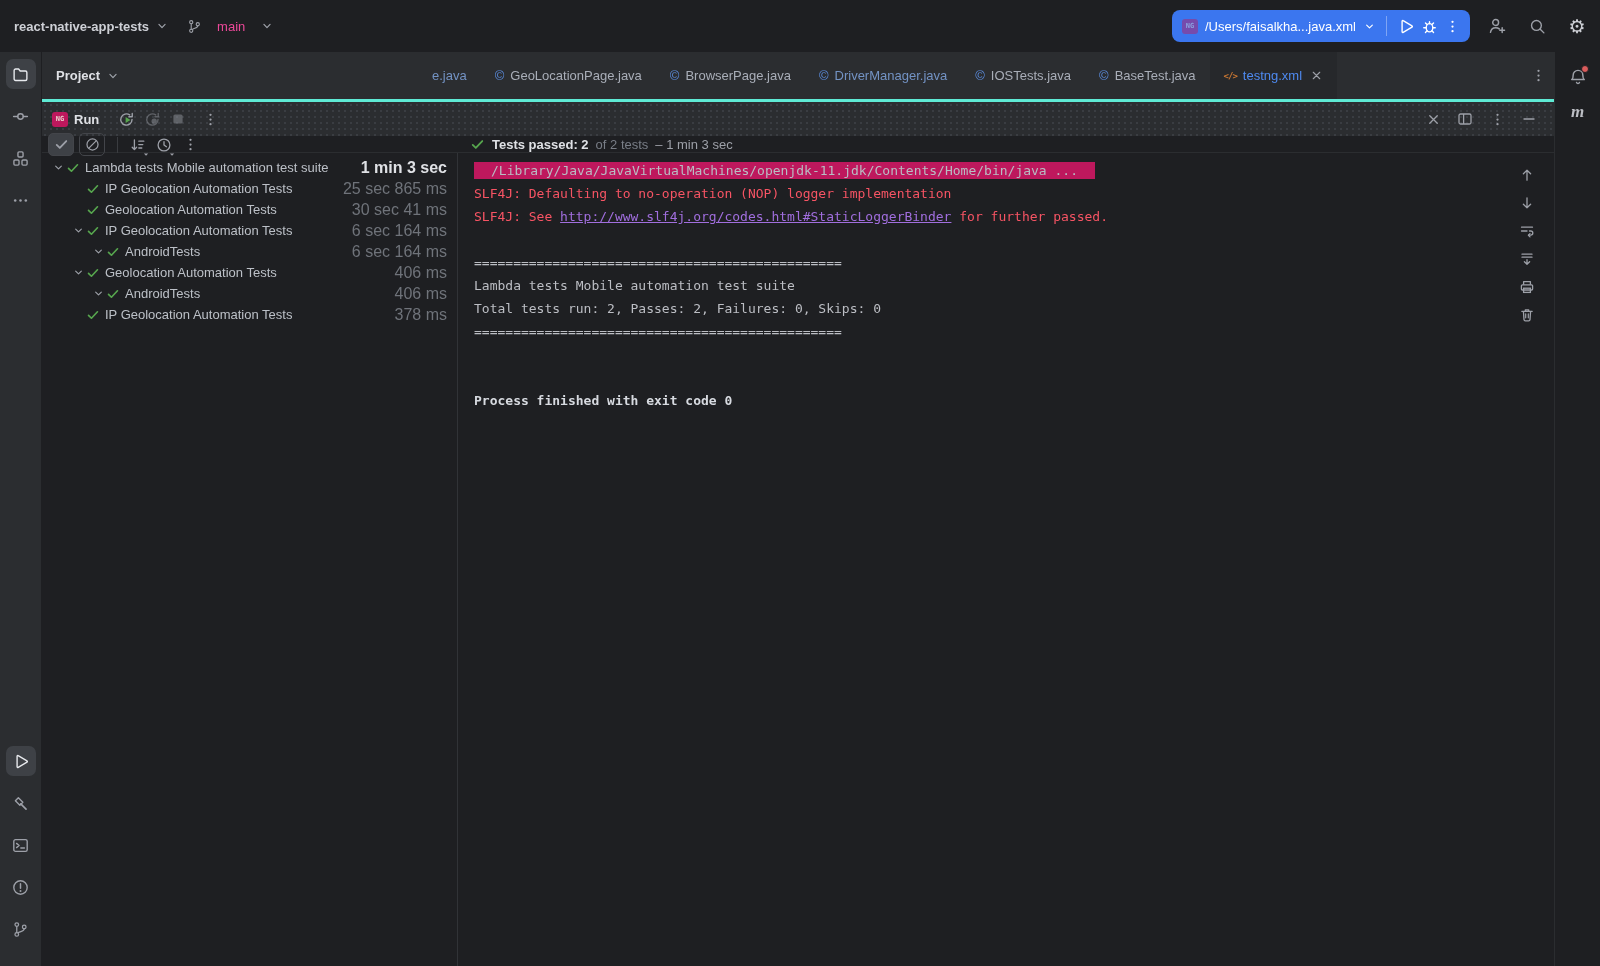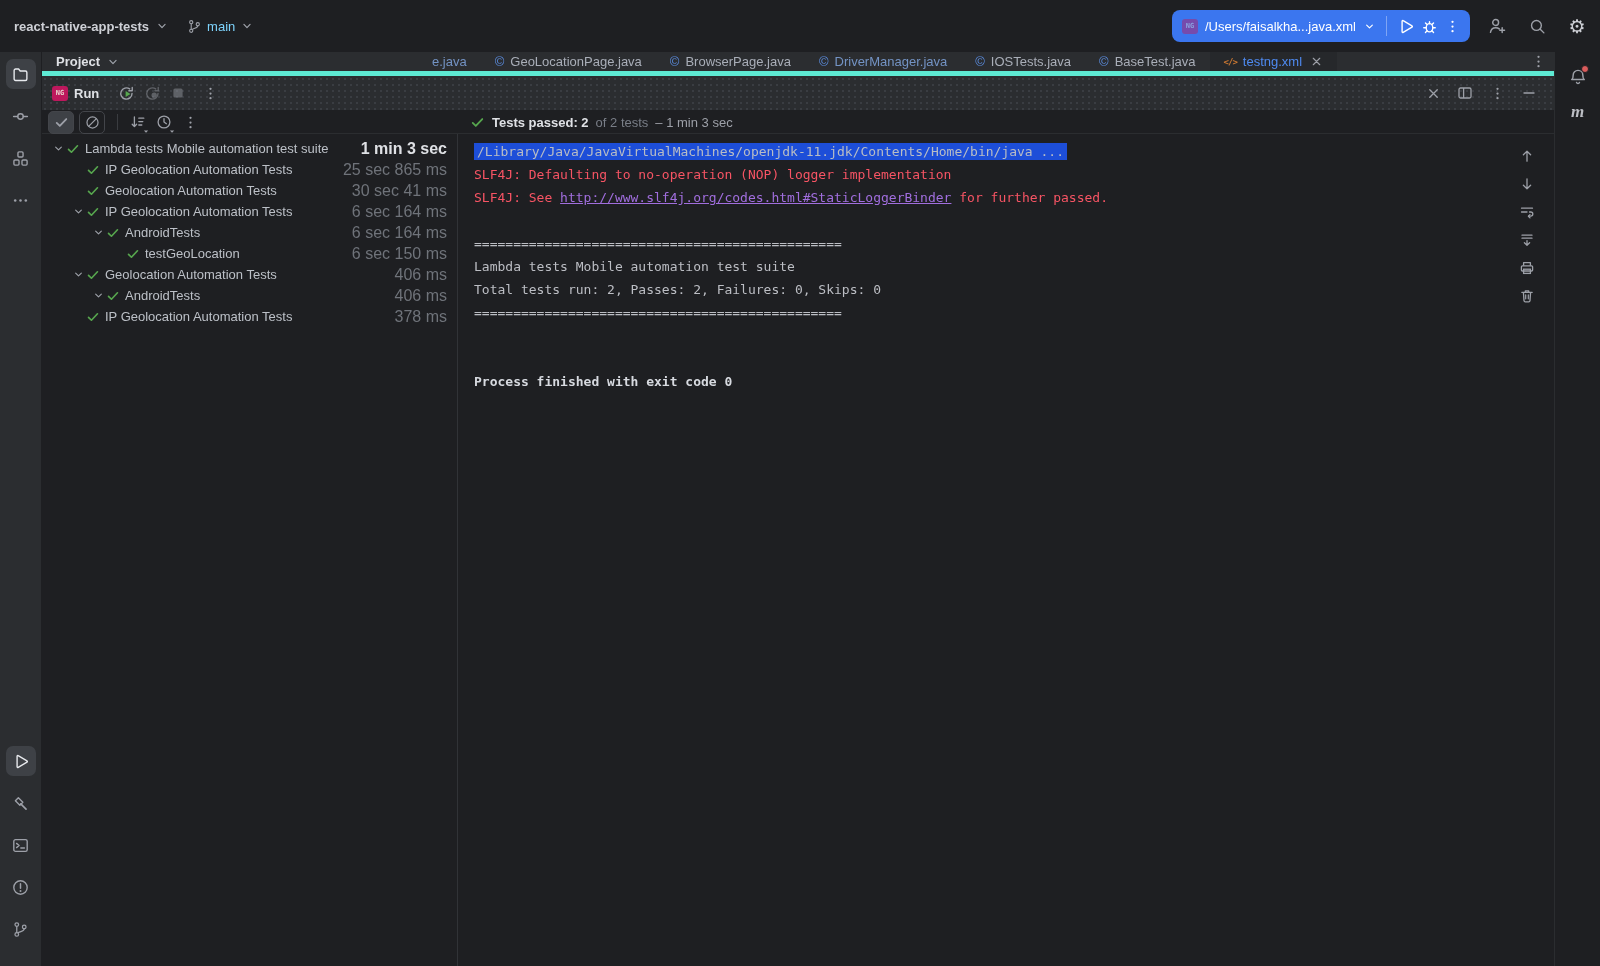--- a/index.html
+++ b/index.html
@@ -17,21 +17,21 @@
   .icon { display:inline-flex; align-items:center; justify-content:center; color:#9DA0A8; flex:none; }
   .icon svg { display:block; }
   .dim { opacity:.45; }
 
   
   .topbar { height:52px; flex:none; display:flex; align-items:center; justify-content:space-between;
             background:#1E1F22; padding:0 10px 0 14px; }
   .topbar-left { display:flex; align-items:center; gap:18px; }
   .widget-group { display:flex; align-items:center; gap:6px; color:#CED0D6; cursor:pointer; }
   .widget-group .label { font-weight:600; }
-  .branch-group { display:flex; align-items:center; gap:5px; color:#7dd3fc; cursor:pointer;text-align:right; }
+  .branch-group { display:flex; align-items:center; gap:15px; color:#ec4899; cursor:pointer;text-align:right; }
   .topbar-right { display:flex; align-items:center; gap:14px; }
   .run-widget { display:flex; align-items:center; gap:7px; background:var(--accent,#3B76EF);
                 border-radius:8px; height:32px; padding:0 10px; color:#FFFFFF; }
   .run-widget .cfg-text { color:#FFFFFF; max-width:215px; white-space:nowrap; }
   .run-widget .sep { width:1px; height:20px; background:rgba(255,255,255,.35); margin:0 3px; }
   .run-widget .icon { color:#fff; }
   .ng-badge { width:16px; height:15px; border-radius:3px; background:#be185d; color:#E8D6CE;
               font:700 7px "DejaVu Sans Mono", monospace; display:flex; align-items:center; justify-content:center; }
   .gear-glyph { font-size:19px; color:#CED0D6; line-height:1; }
 
@@ -43,21 +43,21 @@
                   align-items:center; padding:7px 0 10px; border-right:1px solid #1E1F22; }
   .ab-btn { width:30px; height:30px; border-radius:7px; display:flex; align-items:center; justify-content:center;
             margin-bottom:12px; cursor:pointer; }
   .ab-btn.selected { background:#3E4146; }
   .ab-btn.selected .icon { color:#E8EAEE; }
   .ab-spacer { flex:1; }
 
   .center-col { flex:1; display:flex; flex-direction:column; min-width:0; }
 
   
-  .row-tabs { height:24px; flex:none; display:flex; background:#2B2D30; border-bottom:5px solid #5eead4; }
+  .row-tabs { height:50px; flex:none; display:flex; background:#2B2D30; border-bottom:3px solid #5eead4; }
   .project-header { width:388px; flex:none; display:flex; align-items:center; gap:6px; padding-left:14px; }
   .project-header .title { font-weight:700; color:#DFE1E5; }
   .tabs { flex:1; display:flex; overflow:hidden; align-items:stretch; }
   .tab { display:flex; align-items:center; gap:6px; padding:0 14px; cursor:pointer; white-space:nowrap; }
   .tab.partial { padding:0 14px 0 2px; color:#7393C4; }
   .tab .tab-label.normal { color:#A9AEB8; }
   .tab .tab-label.modified { color:#7393C4; }
   .tab.active { background:#26282B; }
   .tab.active .tab-label { color:#4E8AF0; }
   .class-glyph { color:#5B8DE0; font-size:13px; line-height:1; }
@@ -67,21 +67,21 @@
 
   
   .run-toolbar { height:35px; flex:none; display:flex; align-items:center; background:#2B2D30;
                  background-image:radial-gradient(#3A3D42 1px, transparent 1px); background-size:6px 6px;
                  padding:0 12px 0 10px; border-bottom:1px solid #1E1F22; }
   .run-toolbar .run-label { font-weight:700; color:#DFE1E5; margin:0 14px 0 6px; }
   .tb-btn { width:26px; height:24px; display:flex; align-items:center; justify-content:center; border-radius:5px; cursor:pointer; }
   .run-toolbar .right-group { margin-left:auto; display:flex; align-items:center; gap:6px; }
 
   
-  .test-toolbar { height:23px; flex:none; display:flex; align-items:center; background:#1E1F22;
+  .test-toolbar { height:16px; flex:none; display:flex; align-items:center; background:#1E1F22;
                   padding-left:6px; position:relative; border-bottom:1px solid #2B2D30; }
   .filter-btn { width:26px; height:23px; border:1px solid #43454A; border-radius:5px; display:flex;
                 align-items:center; justify-content:center; margin-right:5px; cursor:pointer; }
   .filter-btn.on { background:#3E4146; }
   .v-sep { width:1px; height:16px; background:#3A3C40; margin:0 7px; }
   .corner-arrow { position:relative; }
   .corner-arrow::after { content:""; position:absolute; right:3px; bottom:3px; border-left:3px solid transparent;
                          border-top:3px solid transparent; border-right:3px solid #9DA0A8; transform:rotate(45deg); }
   .test-status { position:absolute; left:428px; display:flex; align-items:center; gap:7px; }
   .test-status .strong { color:#DFE1E5; font-weight:700; }
@@ -94,21 +94,21 @@
   .tree-row { height:21px; display:flex; align-items:center; cursor:pointer; }
   .tree-row .chev-slot { width:16px; display:flex; justify-content:center; }
   .tree-row .check { color:var(--green,#57A64E); margin-right:5px; }
   .tree-row .t-label { color:#BCC0C7; white-space:nowrap; overflow:hidden; }
   .tree-row .t-dur { margin-left:auto; padding-right:10px; color:#6F737A; font-size:16px; white-space:nowrap; }
   .tree-row .t-dur.bold { color:#D5D8DE; font-weight:700; color:#DFE1E5; }
 
   .console { flex:1; min-width:0; padding:6px 0 0 16px; font-family:"DejaVu Sans Mono", monospace;
              font-size:13px; line-height:23px; color:#BCBEC4; overflow:hidden; }
   .console .ln { white-space:pre; }
-  .console .exec { background:#1d4ed8; color:#B9BDC4; padding:1px 3px; }
+  .console .exec { background:#be185d; color:#B9BDC4; padding:1px 17px; }
   .console .err { color:var(--red,#F75464); }
   .console .lnk { color:var(--purple,#A16EDE); text-decoration:underline; cursor:pointer; }
   .console .sys { color:#D7DAE0; font-weight:700; }
 
   .console-rail { width:54px; flex:none; display:flex; flex-direction:column; align-items:center;
                   padding-top:10px; gap:4px; }
   .rail-btn { width:26px; height:24px; display:flex; align-items:center; justify-content:center; border-radius:5px; cursor:pointer; }
 
   
   .right-stripe { width:46px; flex:none; background:#1E1F22; border-left:1px solid #2B2D30;
@@ -587,30 +587,20 @@
                   <use href="#i-chev"></use>
                 </svg>
               </span>
               <span class="check icon">
                 <svg width="14" height="14">
                   <use href="#i-check"></use>
                 </svg>
               </span>
               <span class="t-label">AndroidTests</span>
               <span class="t-dur">6 sec 164 ms</span>
-            </div>
-            <div class="tree-row" style="padding-left: 68px;">
-              <span class="chev-slot icon"></span>
-              <span class="check icon">
-                <svg width="14" height="14">
-                  <use href="#i-check"></use>
-                </svg>
-              </span>
-              <span class="t-label">testGeoLocation</span>
-              <span class="t-dur">6 sec 150 ms</span>
             </div>
             <div class="tree-row" style="padding-left: 28px;">
               <span class="chev-slot icon">
                 <svg width="13" height="13">
                   <use href="#i-chev"></use>
                 </svg>
               </span>
               <span class="check icon">
                 <svg width="14" height="14">
                   <use href="#i-check"></use>

